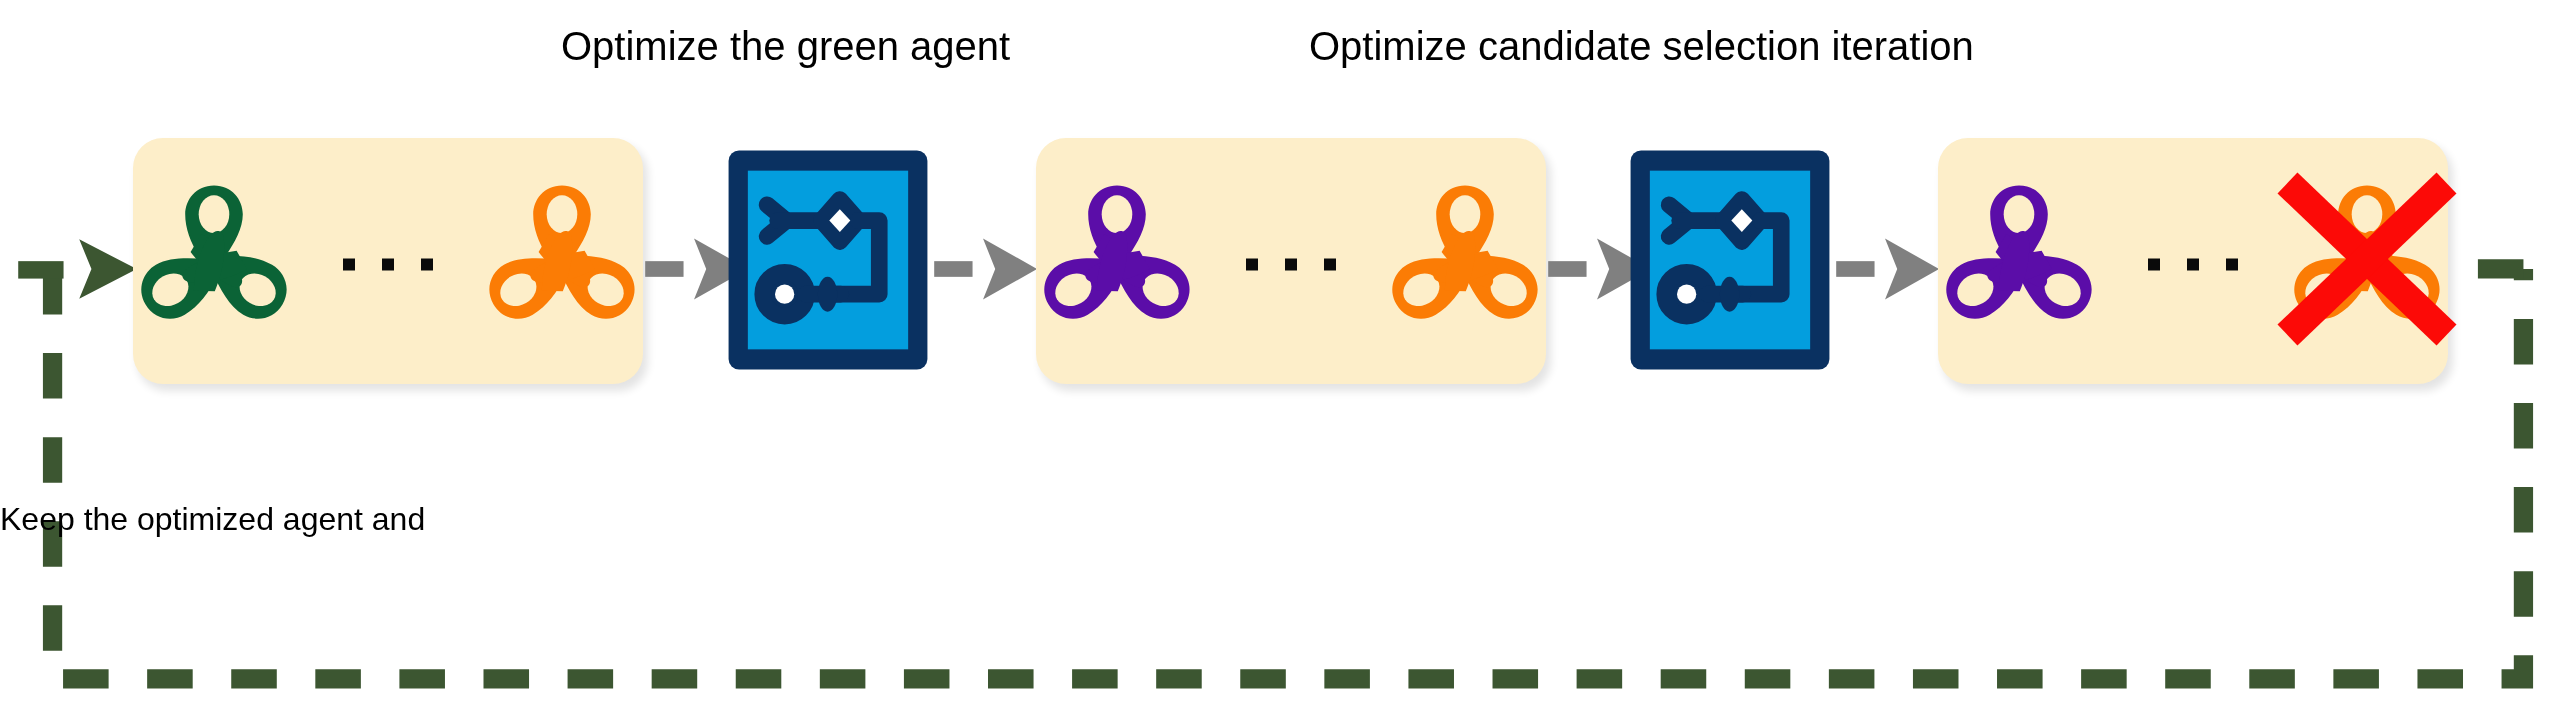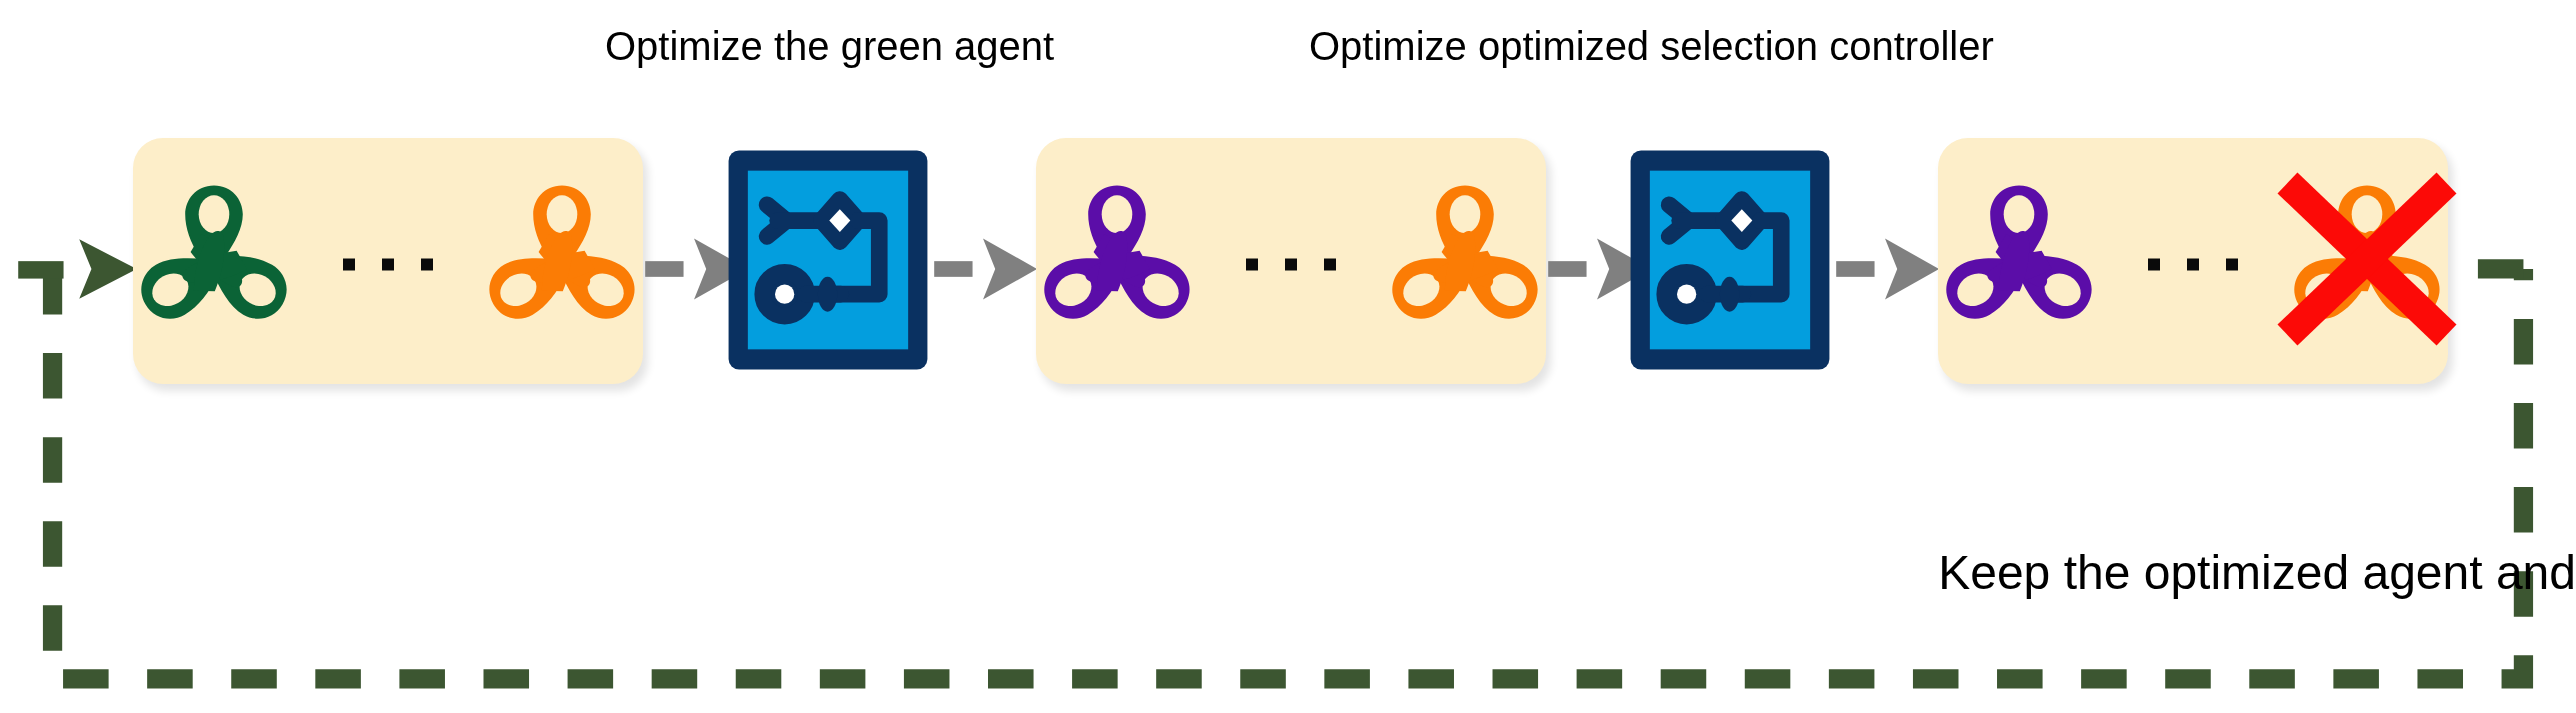--- a/index.html
+++ b/index.html
@@ -21,29 +21,28 @@
   
   .caption {
     position: absolute;
     font-family: "Liberation Sans", sans-serif;
     font-size: 40px;
     color: #000000;
     white-space: nowrap;
     line-height: 1.18;
     letter-spacing: 0px;
   }
-  #label-optimize-agent { left: 561px; top: 23px; margin-left: 44px; }
+  #label-optimize-agent { left: 561px; top: 23px; }
   #label-optimize-controller { left: 1309px; top: 23px; }
   #label-loop {
     left: 0; right: 0;
     top: 501px;
-    text-align: right;
+    text-align: left;
     white-space: normal;
-    font-size: 48px;
-    margin-top: 44px;
+    font-size: 32px;
   }
   #label-loop .line { display: block; }
 
   
   .agent-card {
     position: absolute;
     top: 138px;
     height: 246px;
     background: #fdeec9;
     border-radius: 30px;
@@ -134,21 +133,21 @@
   }
   #feedback-loop svg { display:block; width:100%; height:100%; }
 </style>
 </head>
 <body>
 
 <div id="canvas">
 
   <div class="caption" id="label-optimize-agent">Optimize the green agent</div>
 
-  <div class="caption" id="label-optimize-controller">Optimize optimized selection controller</div>
+  <div class="caption" id="label-optimize-controller">Optimize candidate selection iteration</div>
 
   <div id="feedback-loop">
     <svg viewBox="0 0 2941 815" xmlns="http://www.w3.org/2000/svg" aria-hidden="true">
       <path d="M 60 307 L 60 775 L 2881 775 L 2881 307" fill="none" stroke="#3C5631" stroke-width="22" stroke-dasharray="52 44" stroke-linecap="butt"></path>
       <path d="M 2881 307 L 2790 307" fill="none" stroke="#3C5631" stroke-width="22" stroke-dasharray="52 44" stroke-linecap="butt"></path>
     </svg>
   </div>
 
   <div id="entry-arrow">
     <svg viewBox="0 0 140 78" xmlns="http://www.w3.org/2000/svg" aria-hidden="true">

